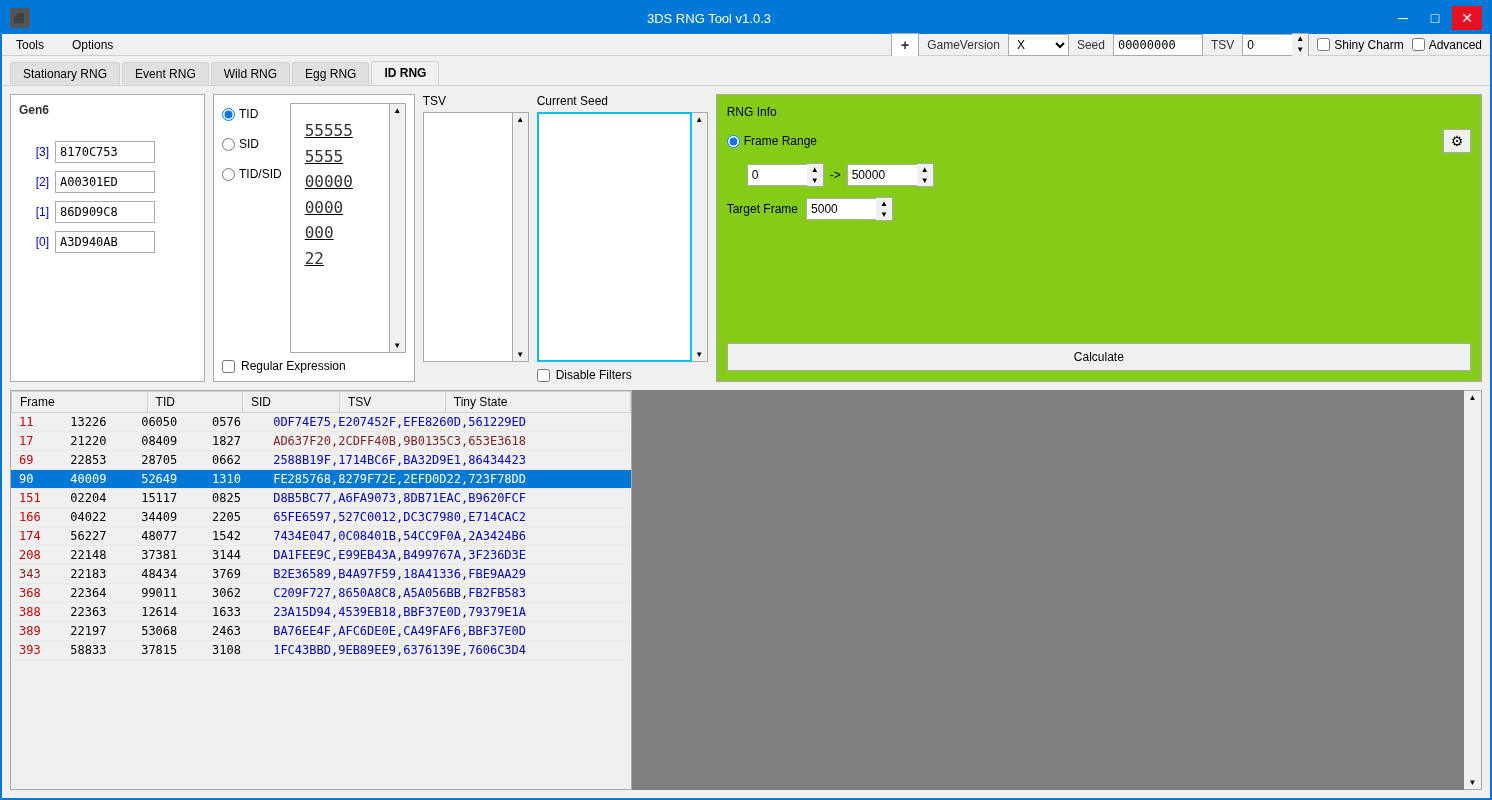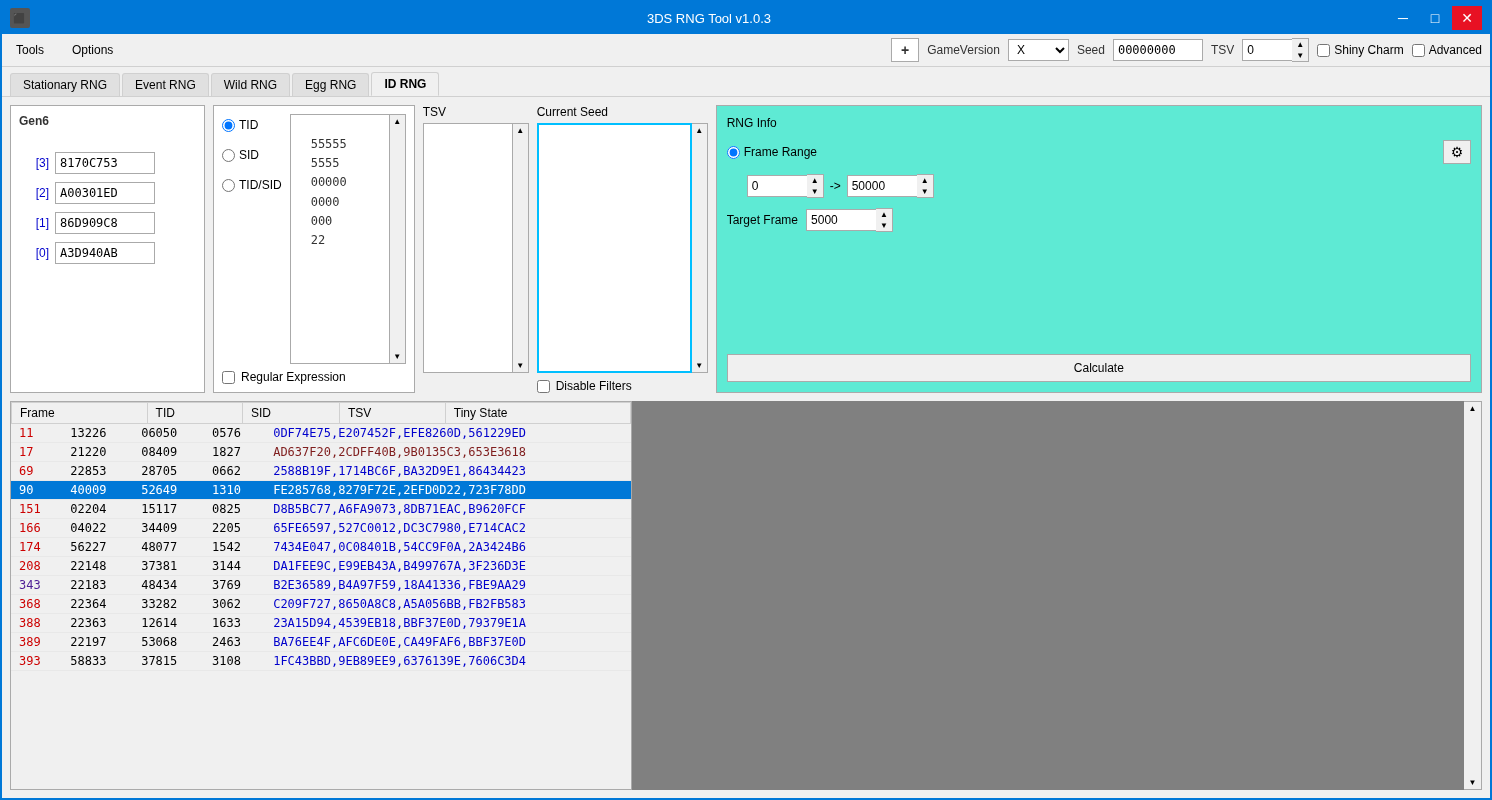--- a/index.html
+++ b/index.html
@@ -58,21 +58,21 @@
       cursor: pointer;
       font-size: 14px;
       display: flex;
       align-items: center;
       justify-content: center;
     }
     .title-bar-btn.close { background: #e81123; }
 
     .menu-bar {
       background: #f0f0f0;
-      height: 33px;
+      height: 22px;
       display: flex;
       align-items: center;
       padding: 0 8px;
       gap: 16px;
       border-bottom: 1px solid #d0d0d0;
       flex-shrink: 0;
     }
     .menu-item {
       cursor: pointer;
       padding: 2px 6px;
@@ -217,23 +217,24 @@
       gap: 4px;
       font-size: 12px;
       cursor: pointer;
     }
     .list-box {
       flex: 1;
       border: 1px solid #aaa;
       background: white;
       height: 250px;
       font-family: monospace;
-      font-size: 12px;
+      font-size: 16px;
       overflow-y: auto;
-      padding: 20px;
+      padding: 14px;
+      text-decoration: underline;
     }
     .list-box-content {
       line-height: 1.6;
       color: #333;
     }
     .gear-btn {
       width: 28px;
       height: 24px;
       border: 1px solid #aaa;
       background: #f0f0f0;
@@ -426,21 +427,21 @@
             <div style="font-size:8px; cursor:pointer; padding:2px;">▼</div>
           </div>
         </div>
 
         <div style="margin-top:6px; display:flex; align-items:flex-end; gap:6px;">
           <input type="checkbox" style="">
           <span>Disable Filters</span>
         </div>
       </div>
 
-      <div style="background:#5eead4; border:1px solid #aaa; padding:10px; flex:1; display:flex; flex-direction:column; gap:10px;">
+      <div style="background:#84cc16; border:1px solid #aaa; padding:10px; flex:1; display:flex; flex-direction:column; gap:10px;">
         <div style="font-size:12px; font-weight:normal;">RNG Info</div>
         <div style="display:flex; align-items:center; gap:10px;">
           <label style="display:flex; align-items:center; gap:4px;">
             <input type="radio" name="rng_mode" checked="" style="">
             <span>Frame Range</span>
           </label>
           <div style="margin-left:auto;">
             <button class="gear-btn">⚙</button>
           </div>
         </div>
@@ -543,30 +544,30 @@
     <td style="color:#0000cc;">7434E047,0C08401B,54CC9F0A,2A3424B6</td>
   </tr>
                 <tr>
     <td style="color:#cc0000;">208</td>
     <td>22148</td>
     <td>37381</td>
     <td>3144</td>
     <td style="color:#0000cc;">DA1FEE9C,E99EB43A,B499767A,3F236D3E</td>
   </tr>
                 <tr>
-    <td style="color:#4c1d95;">343</td>
+    <td style="color:#7f1d1d;">343</td>
     <td>22183</td>
     <td>48434</td>
     <td>3769</td>
     <td style="color:#0000cc;">B2E36589,B4A97F59,18A41336,FBE9AA29</td>
   </tr>
                 <tr>
     <td style="color:#cc0000;">368</td>
     <td>22364</td>
-    <td>33282</td>
+    <td>99011</td>
     <td>3062</td>
     <td style="color:#0000cc;">C209F727,8650A8C8,A5A056BB,FB2FB583</td>
   </tr>
                 <tr>
     <td style="color:#cc0000;">388</td>
     <td>22363</td>
     <td>12614</td>
     <td>1633</td>
     <td style="color:#0000cc;">23A15D94,4539EB18,BBF37E0D,79379E1A</td>
   </tr>

